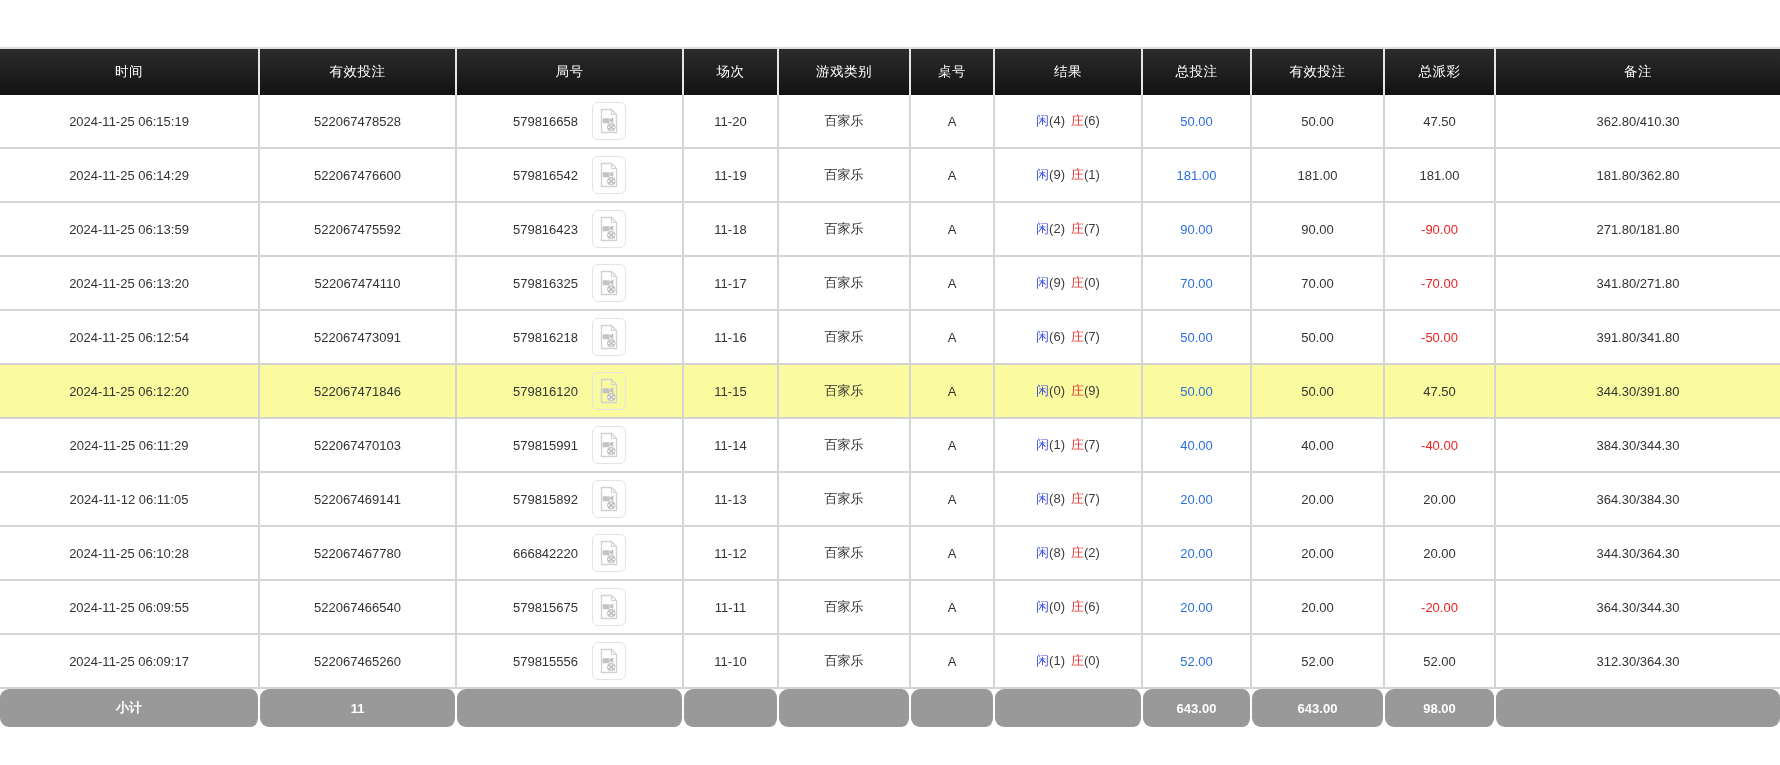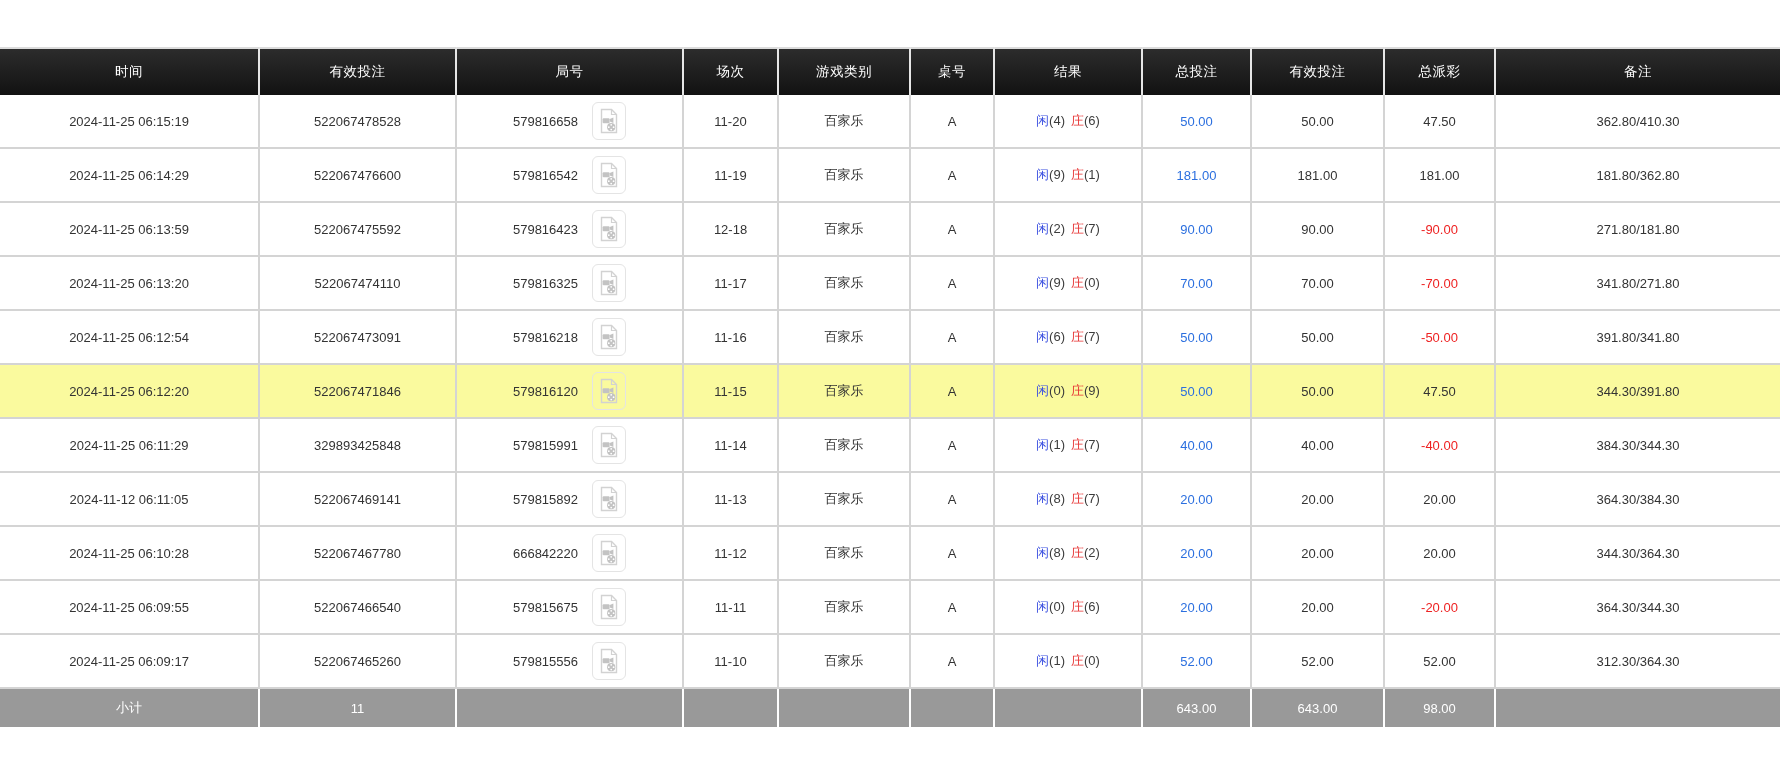--- a/index.html
+++ b/index.html
@@ -38,22 +38,22 @@
   .res-banker{color:var(--banker-red);margin-left:6px;}
   .res-score{color:#3c3c3c;}
   .round-wrap{display:inline-flex;align-items:center;justify-content:center;gap:14px;}
   .video-btn{
     width:34px;height:38px;border:1px solid #e4e4e4;border-radius:6px;
     background:transparent;cursor:pointer;display:inline-flex;
     align-items:center;justify-content:center;padding:0;
   }
   tr.summary td{
     height:38px;background:var(--summary-bg);color:var(--summary-text);
-    font-weight:normal;font-size:13px;
-    border-right:2px solid #ffffff;border-bottom:none;
+    font-weight:bold;font-size:13px;
+    border-right:2px solid #ffffff;border-bottom:none;border-radius:9px;
   }
   tr.summary td:last-child{border-right:none;}
   tr.summary.grand td{border-top:4px solid #ffffff;border-bottom:2px solid #cfcfcf;}
 </style>
 </head>
 <body>
 
 <div class="table-wrap">
   <table>
     <colgroup>
@@ -163,21 +163,21 @@
             <path d="M11.8 11 l3.6 -1.6 v5.6 l-3.6 -1.6 z" fill="#c3c3c3"></path>
             <circle cx="13.2" cy="19.2" r="4.1" fill="#c3c3c3"></circle>
             <circle cx="13.2" cy="16.8" r="0.9" fill="#ffffff"></circle>
             <circle cx="13.2" cy="21.6" r="0.9" fill="#ffffff"></circle>
             <circle cx="10.8" cy="19.2" r="0.9" fill="#ffffff"></circle>
             <circle cx="15.6" cy="19.2" r="0.9" fill="#ffffff"></circle>
           </svg>
         </button>
       </span>
     </td>
-    <td>12-18</td>
+    <td>11-18</td>
     <td>百家乐</td>
     <td>A</td>
     <td>
       <span class="res-player">闲</span><span class="res-score">(2)</span><span class="res-banker">庄</span><span class="res-score">(7)</span>
     </td>
     <td class="amount-blue">90.00</td>
     <td>90.00</td>
     <td class="neg">-90.00</td>
     <td>271.80/181.80</td>
   </tr>
@@ -272,21 +272,21 @@
     <td>
       <span class="res-player">闲</span><span class="res-score">(0)</span><span class="res-banker">庄</span><span class="res-score">(9)</span>
     </td>
     <td class="amount-blue">50.00</td>
     <td>50.00</td>
     <td>47.50</td>
     <td>344.30/391.80</td>
   </tr>
         <tr>
     <td>2024-11-25 06:11:29</td>
-    <td>329893425848</td>
+    <td>522067470103</td>
     <td>
       <span class="round-wrap">
         <span>579815991</span>
         <button class="video-btn" type="button">
           <svg width="22" height="26" viewBox="0 0 22 26" aria-hidden="true">
             <path d="M3.5 1.5 h10 l5 5 v18 h-15 z" fill="none" stroke="#d2d2d2" stroke-width="1.4"></path>
             <path d="M13.5 1.5 v5 h5" fill="none" stroke="#d2d2d2" stroke-width="1.2"></path>
             <rect x="4.6" y="10.2" width="7" height="5" rx="1" fill="#c3c3c3"></rect>
             <path d="M11.8 11 l3.6 -1.6 v5.6 l-3.6 -1.6 z" fill="#c3c3c3"></path>
             <circle cx="13.2" cy="19.2" r="4.1" fill="#c3c3c3"></circle>

